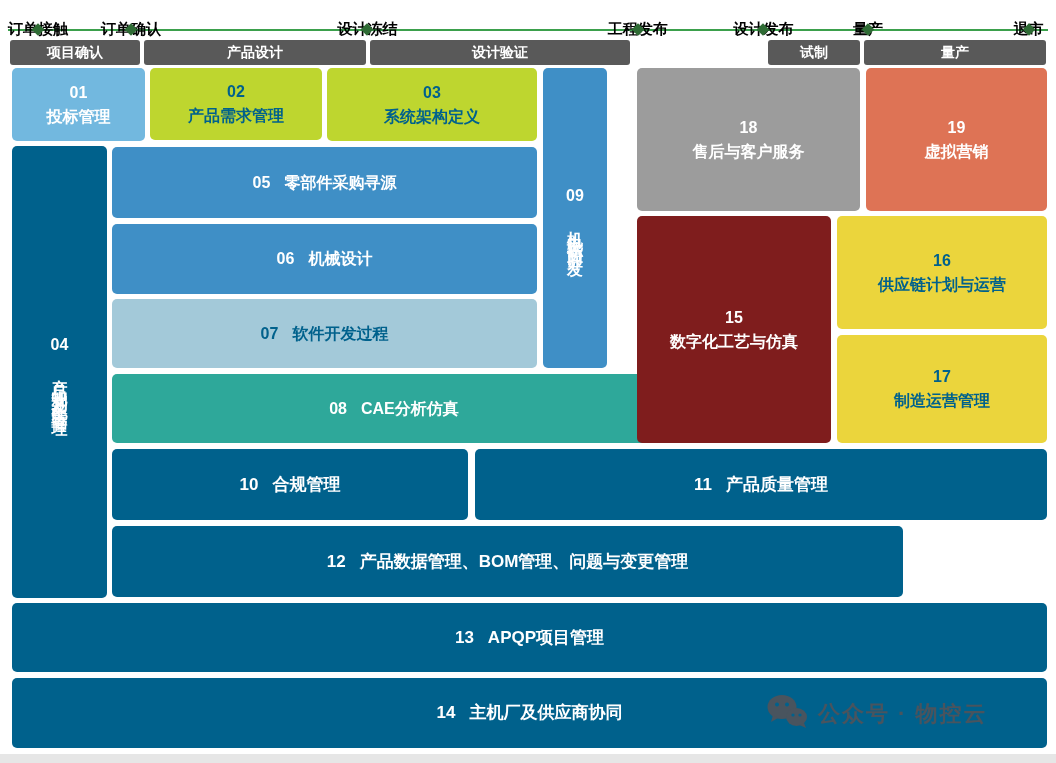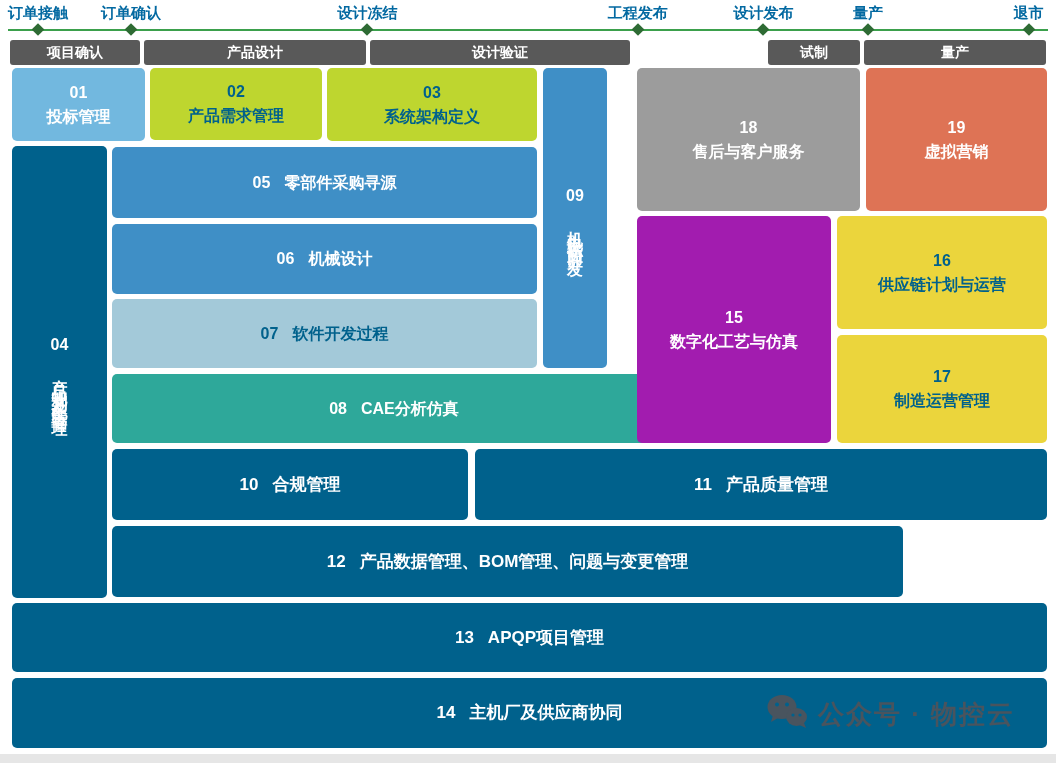--- a/index.html
+++ b/index.html
@@ -1,22 +1,22 @@
 <!DOCTYPE html>
 <html><head>
 <meta charset="utf-8">
 <style>
   html,body{margin:0;padding:0;background:#ffffff;}
   .canvas{
     position:relative;width:1056px;height:763px;background:#ffffff;
     font-family:"Liberation Sans","DejaVu Sans",sans-serif;overflow:hidden;
   }
   
-  .tl-label{position:absolute;top:4px;transform:translateX(-50%);
-    font-size:15px;font-weight:bold;color:#0369a1;white-space:nowrap;}
+  .tl-label{position:absolute;top:20px;transform:translateX(-50%);
+    font-size:15px;font-weight:bold;color:#000000;white-space:nowrap;}
   .tl-line{position:absolute;left:8px;right:8px;top:29px;height:2px;background:#3BA04C;}
   .tl-diamond{position:absolute;top:25px;width:9px;height:9px;
     transform:translateX(-50%) rotate(45deg);background:#2E6B34;}
   
   .phase{position:absolute;top:40px;height:25px;background:#595959;color:#ffffff;
     font-weight:bold;font-size:14px;display:flex;align-items:center;justify-content:center;
     border-radius:3px;white-space:nowrap;}
   
   .block{position:absolute;border-radius:5px;display:flex;flex-direction:column;
     align-items:center;justify-content:center;font-weight:bold;text-align:center;
@@ -28,27 +28,27 @@
   .vtext{writing-mode:vertical-lr;text-orientation:upright;letter-spacing:5px;
     font-size:17px;margin-top:10px;}
   
   .c-dark   {background:#00618C;color:#ffffff;}
   .c-med    {background:#3F8FC6;color:#ffffff;}
   .c-light  {background:#72B8DF;color:#ffffff;}
   .c-pale   {background:#A3C9D9;color:#00618C;}
   .c-lime   {background:#BED62F;color:#00618C;}
   .c-teal   {background:#2EA89A;color:#ffffff;}
   .c-gray   {background:#9C9C9C;color:#ffffff;}
-  .c-orange {background:#a21caf;color:#ffffff;}
+  .c-orange {background:#7f1d1d;color:#ffffff;}
   .c-rust   {background:#DE7355;color:#ffffff;}
   .c-yellow {background:#EBD53C;color:#00618C;}
   
   .watermark{position:absolute;left:766px;top:694px;display:flex;align-items:center;
     gap:10px;color:#49545E;}
-  .watermark .txt{font-size:26px;font-weight:bold;letter-spacing:2px;white-space:nowrap;}
+  .watermark .txt{font-size:22px;font-weight:bold;letter-spacing:2px;white-space:nowrap;}
   .bottom-strip{position:absolute;left:0;right:0;bottom:0;height:9px;background:#e6e6e6;}
 </style>
 </head>
 <body>
 
 <div class="canvas">
 
   <div class="tl-line"></div>
   <div class="tl-label" style="left:3.6%">订单接触</div>
   <div class="tl-label" style="left:12.4%">订单确认</div>

